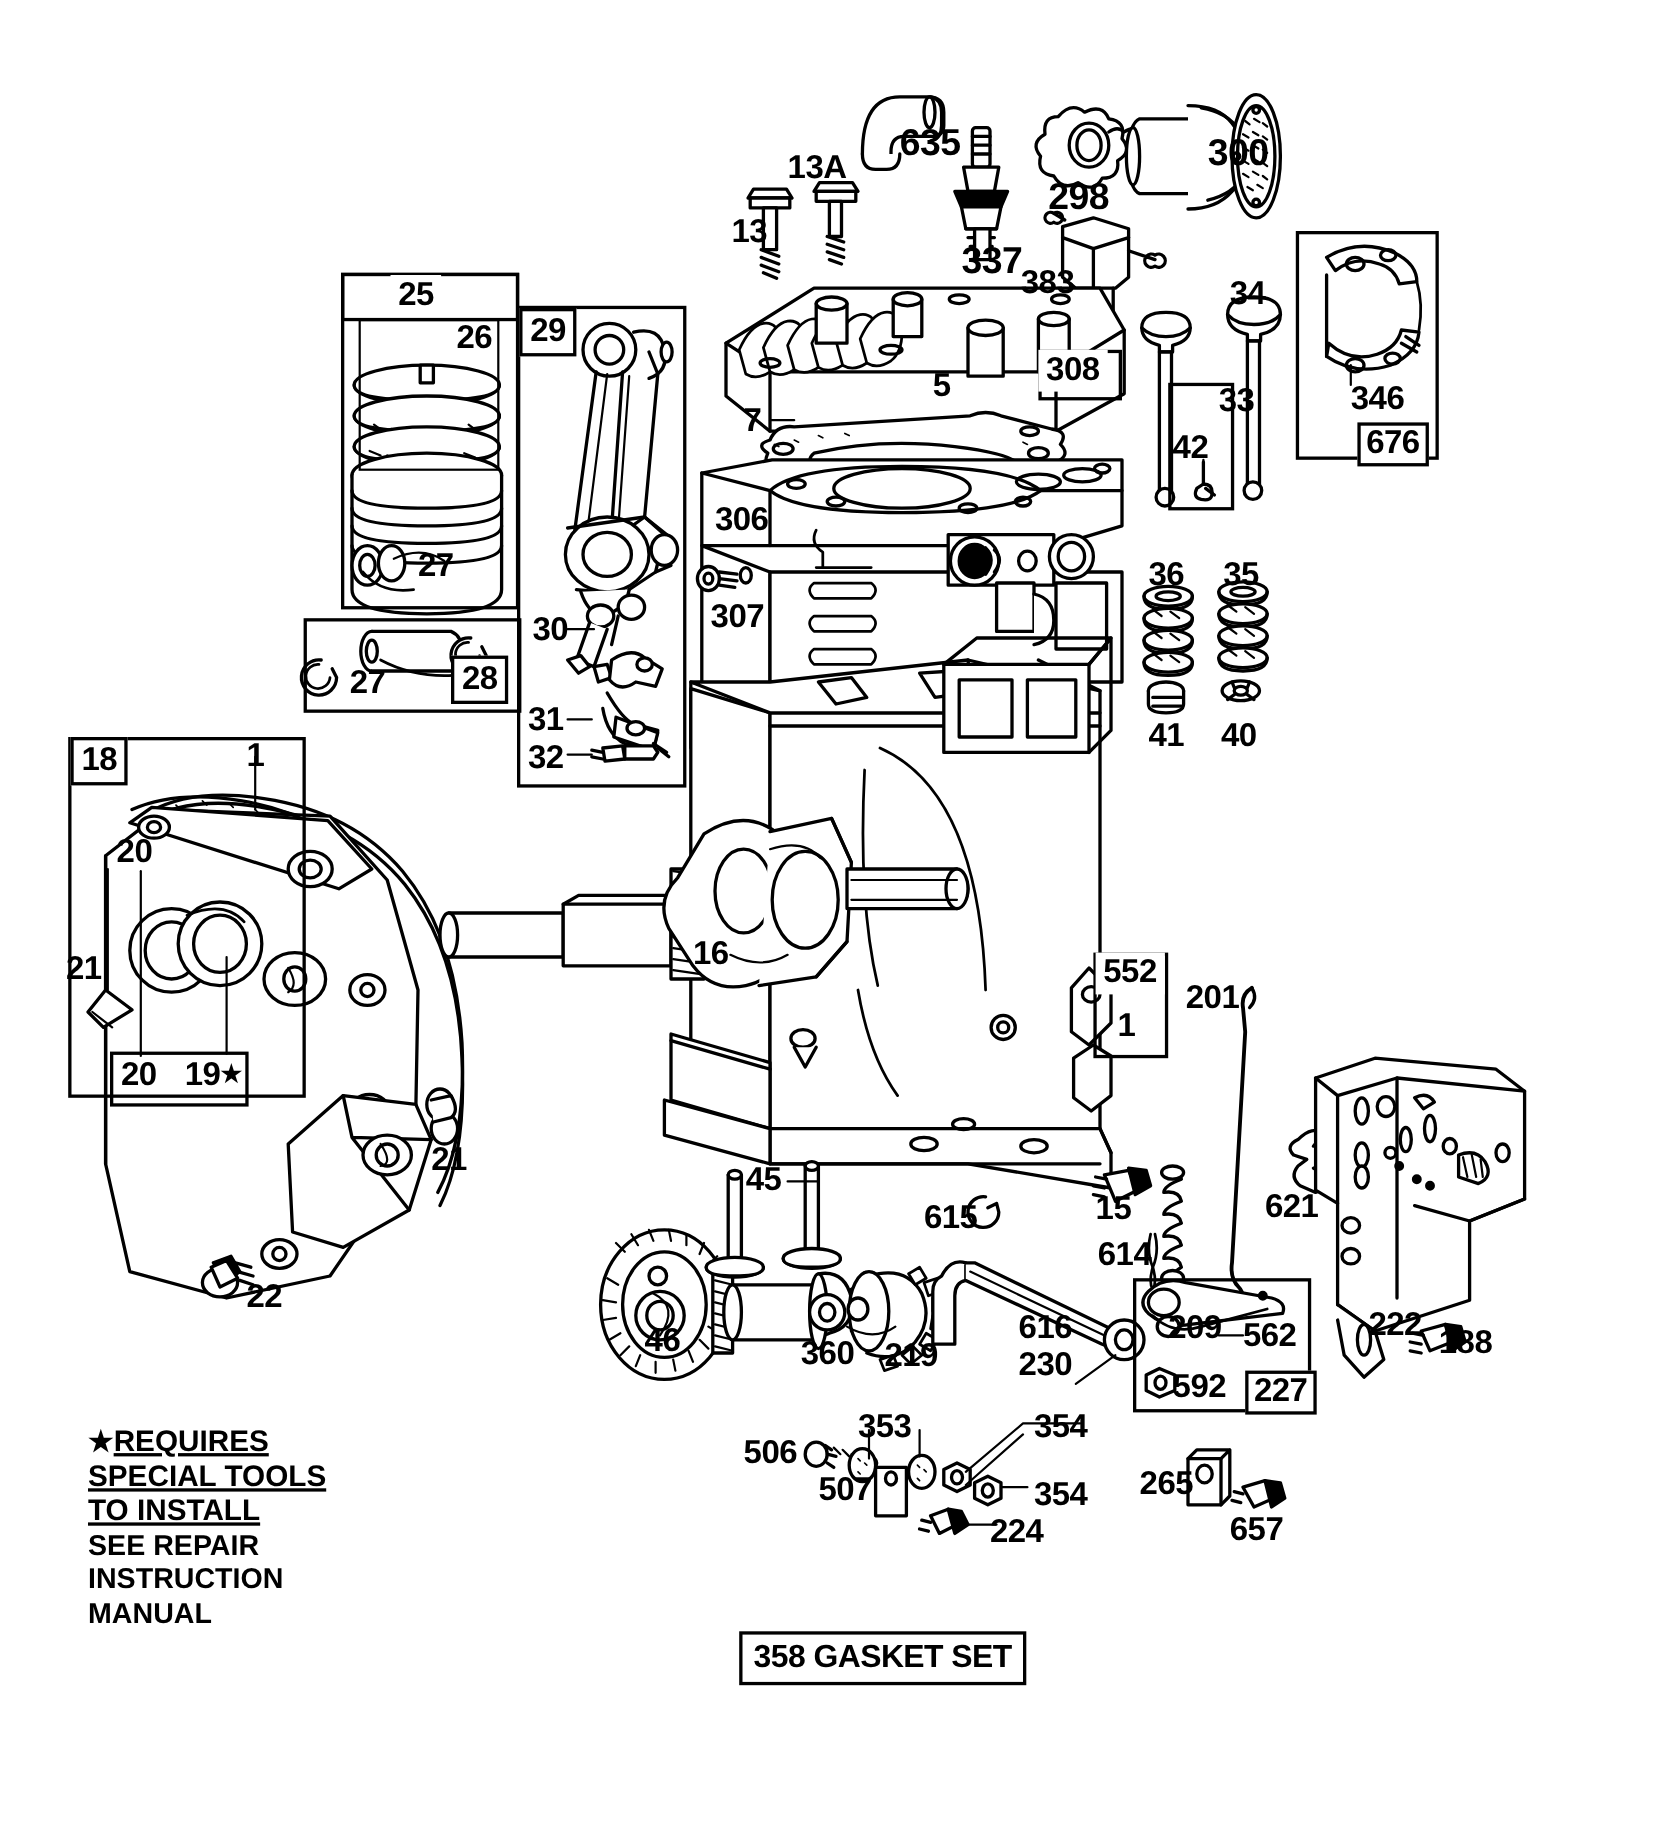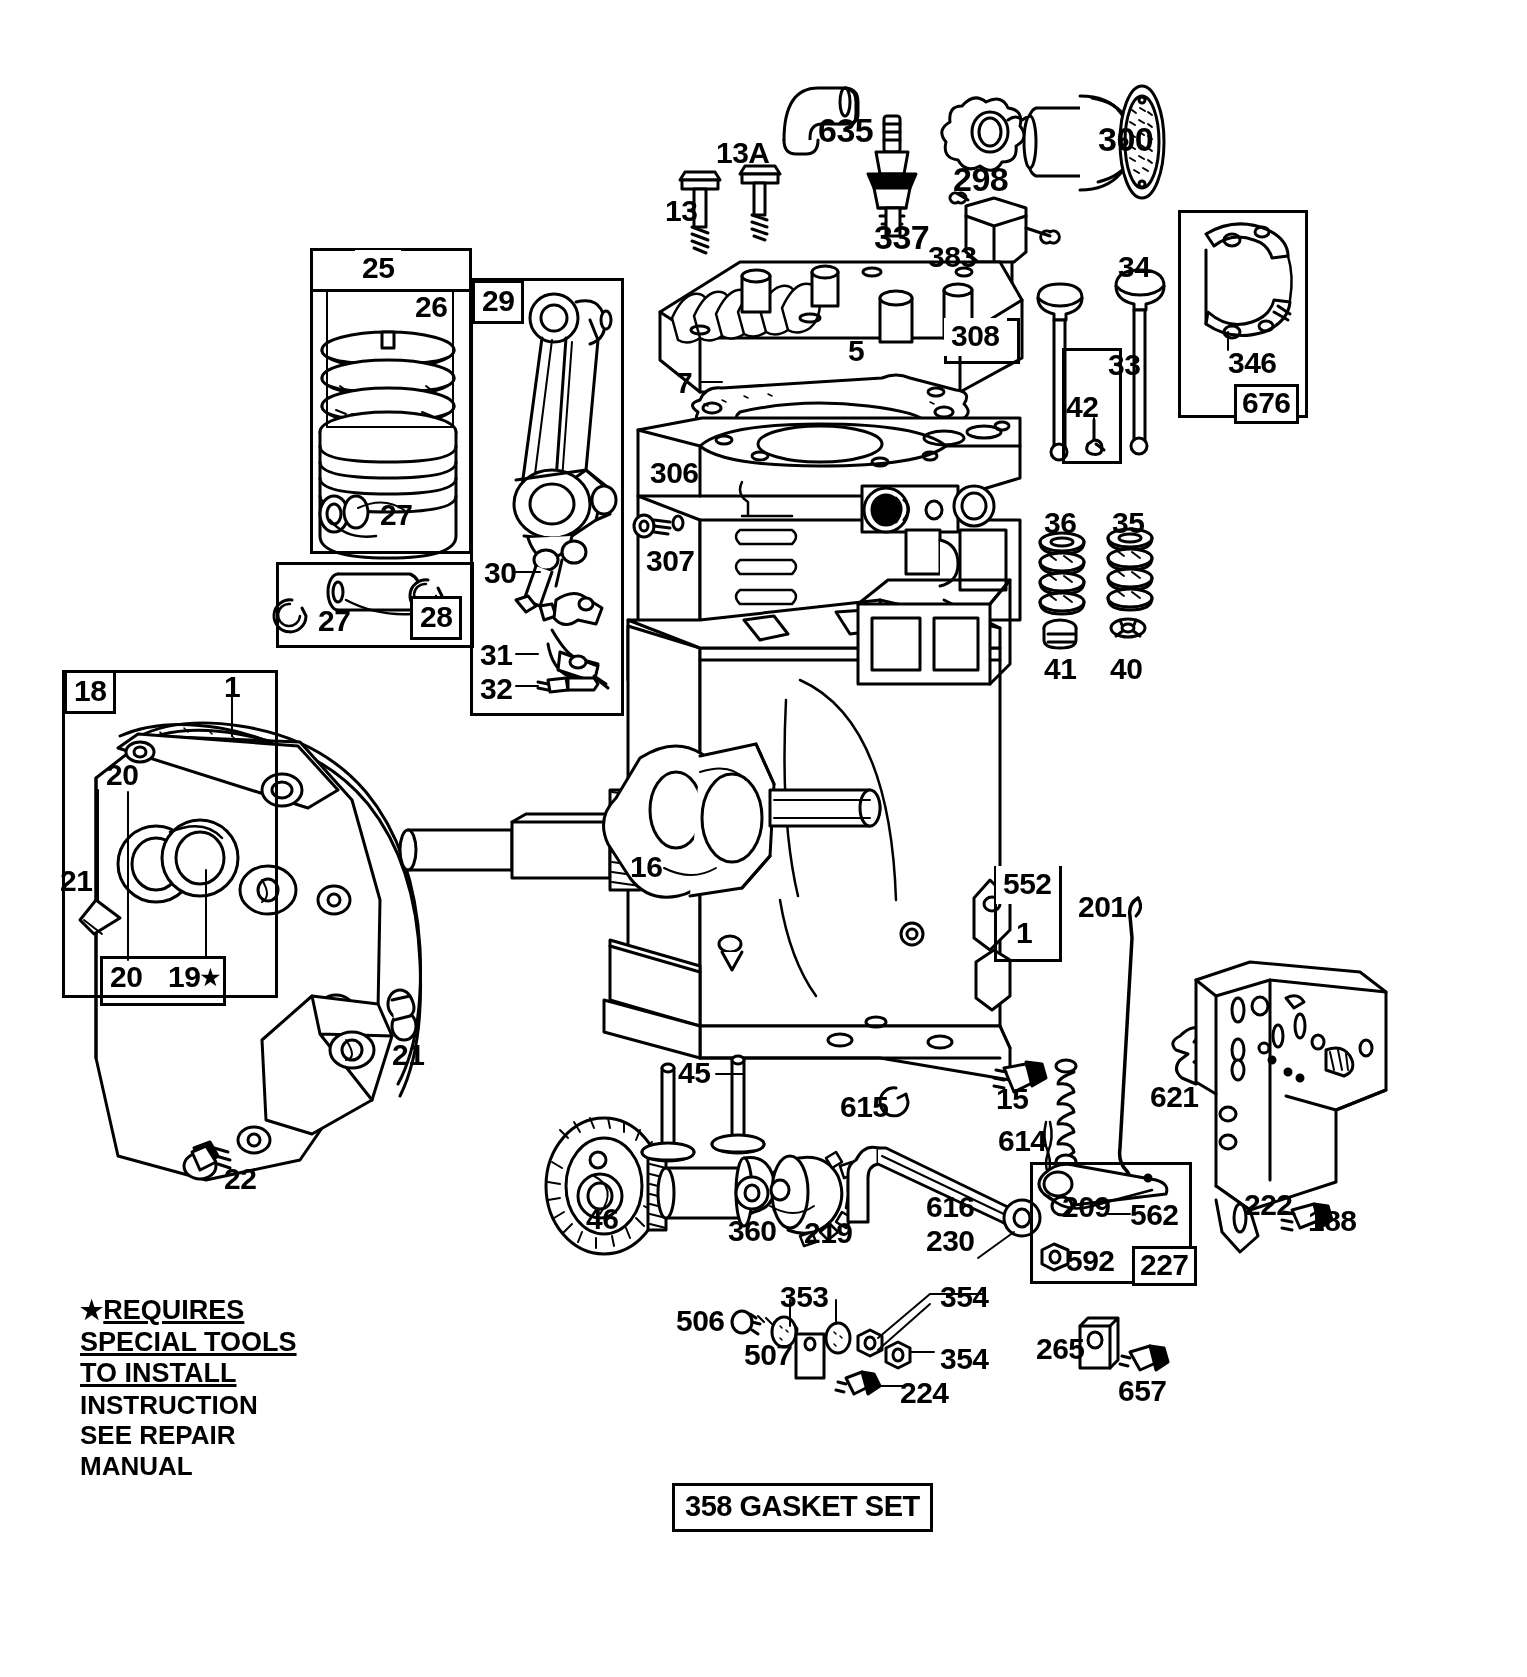--- a/index.html
+++ b/index.html
@@ -819,22 +819,22 @@
   <div class="lbl s30" style="left:900px;top:1378px;text-align:right;">224</div>
   <div class="lbl s30" style="left:1036px;top:1334px;">265</div>
   <div class="lbl s30" style="left:1118px;top:1376px;">657</div>
 
   <div id="footnote">
     <div>
       <span class="star">★</span><span class="ul">REQUIRES</span>
     </div>
     <div class="ul">SPECIAL TOOLS</div>
     <div class="ul">TO INSTALL</div>
+    <div class="sub">SEE REPAIR</div>
     <div class="sub">INSTRUCTION</div>
-    <div class="sub">SEE REPAIR</div>
     <div class="sub">MANUAL</div>
   </div>
 
   <div id="gasketset">
     <span>358</span>
     <span>GASKET SET</span>
   </div>
 
 </div>
 

